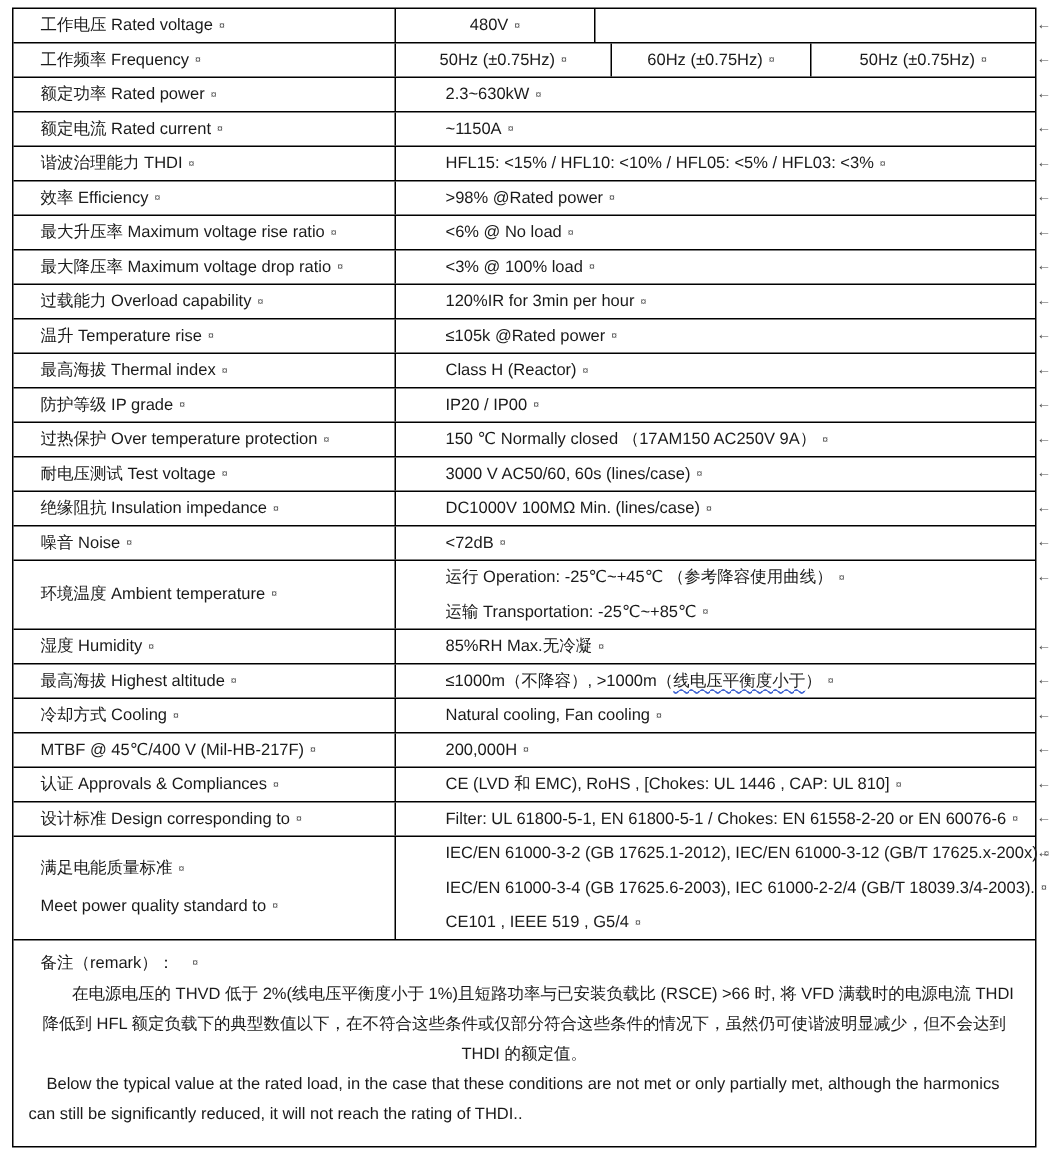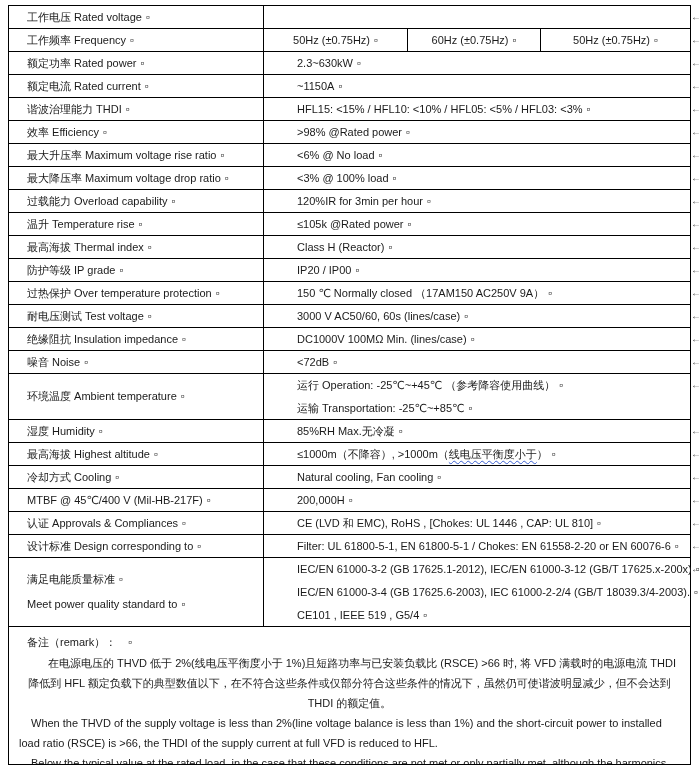--- a/index.html
+++ b/index.html
@@ -111,20 +111,24 @@
 <body>
 
 <div class="page">
   <div class="doc-table" id="spec-table">
 
     <div class="trow" style="height: 23px;">
         <div class="lbl">
           <div class="lblline"><span>工作电压  Rated voltage</span><span class="endmark">¤</span></div>
         </div>
         <div class="vals">
+          <div class="vcell c1">
+            <span>480V</span>
+            <span class="endmark">¤</span>
+          </div>
         </div>
         <span class="ret">←</span>
       </div>
       <div class="trow" style="height: 23px;">
         <div class="lbl">
           <div class="lblline"><span>工作频率  Frequency</span><span class="endmark">¤</span></div>
         </div>
         <div class="vals">
           <div class="vcell c0">
             <span>50Hz (±0.75Hz)</span>
@@ -384,18 +388,17 @@
             <div class="vline"><span>IEC/EN 61000-3-4 (GB 17625.6-2003), IEC 61000-2-2/4 (GB/T 18039.3/4-2003).</span><span class="endmark">¤</span></div>
             <div class="vline"><span>CE101 , IEEE 519 , G5/4</span><span class="endmark">¤</span></div>
           </div>
         </div>
         <span class="ret">←</span>
       </div>
       <div class="remark" id="remark">
       <div class="remark-title"><span>备注（remark）：</span><span class="endmark">¤</span></div>
       <div id="remark-paras">
           <p class="ind-lg">在电源电压的 THVD 低于 2%(线电压平衡度小于 1%)且短路功率与已安装负载比 (RSCE) &gt;66 时, 将 VFD 满载时的电源电流 THDI 降低到 HFL 额定负载下的典型数值以下，在不符合这些条件或仅部分符合这些条件的情况下，虽然仍可使谐波明显减少，但不会达到 THDI 的额定值。</p>
-          <p class="ind-sm">When the THVD of the supply voltage is less than 2%(line voltage balance is less than 1%) and the short-circuit power to installed load ratio (RSCE) is &gt;66, the THDI of the supply current at full VFD is reduced to HFL.</p>
           <p class="ind-sm">Below the typical value at the rated load, in the case that these conditions are not met or only partially met, although the harmonics can still be significantly reduced, it will not reach the rating of THDI..</p>
         </div>
     </div>
   </div>
 </div>
 
 </body></html>

